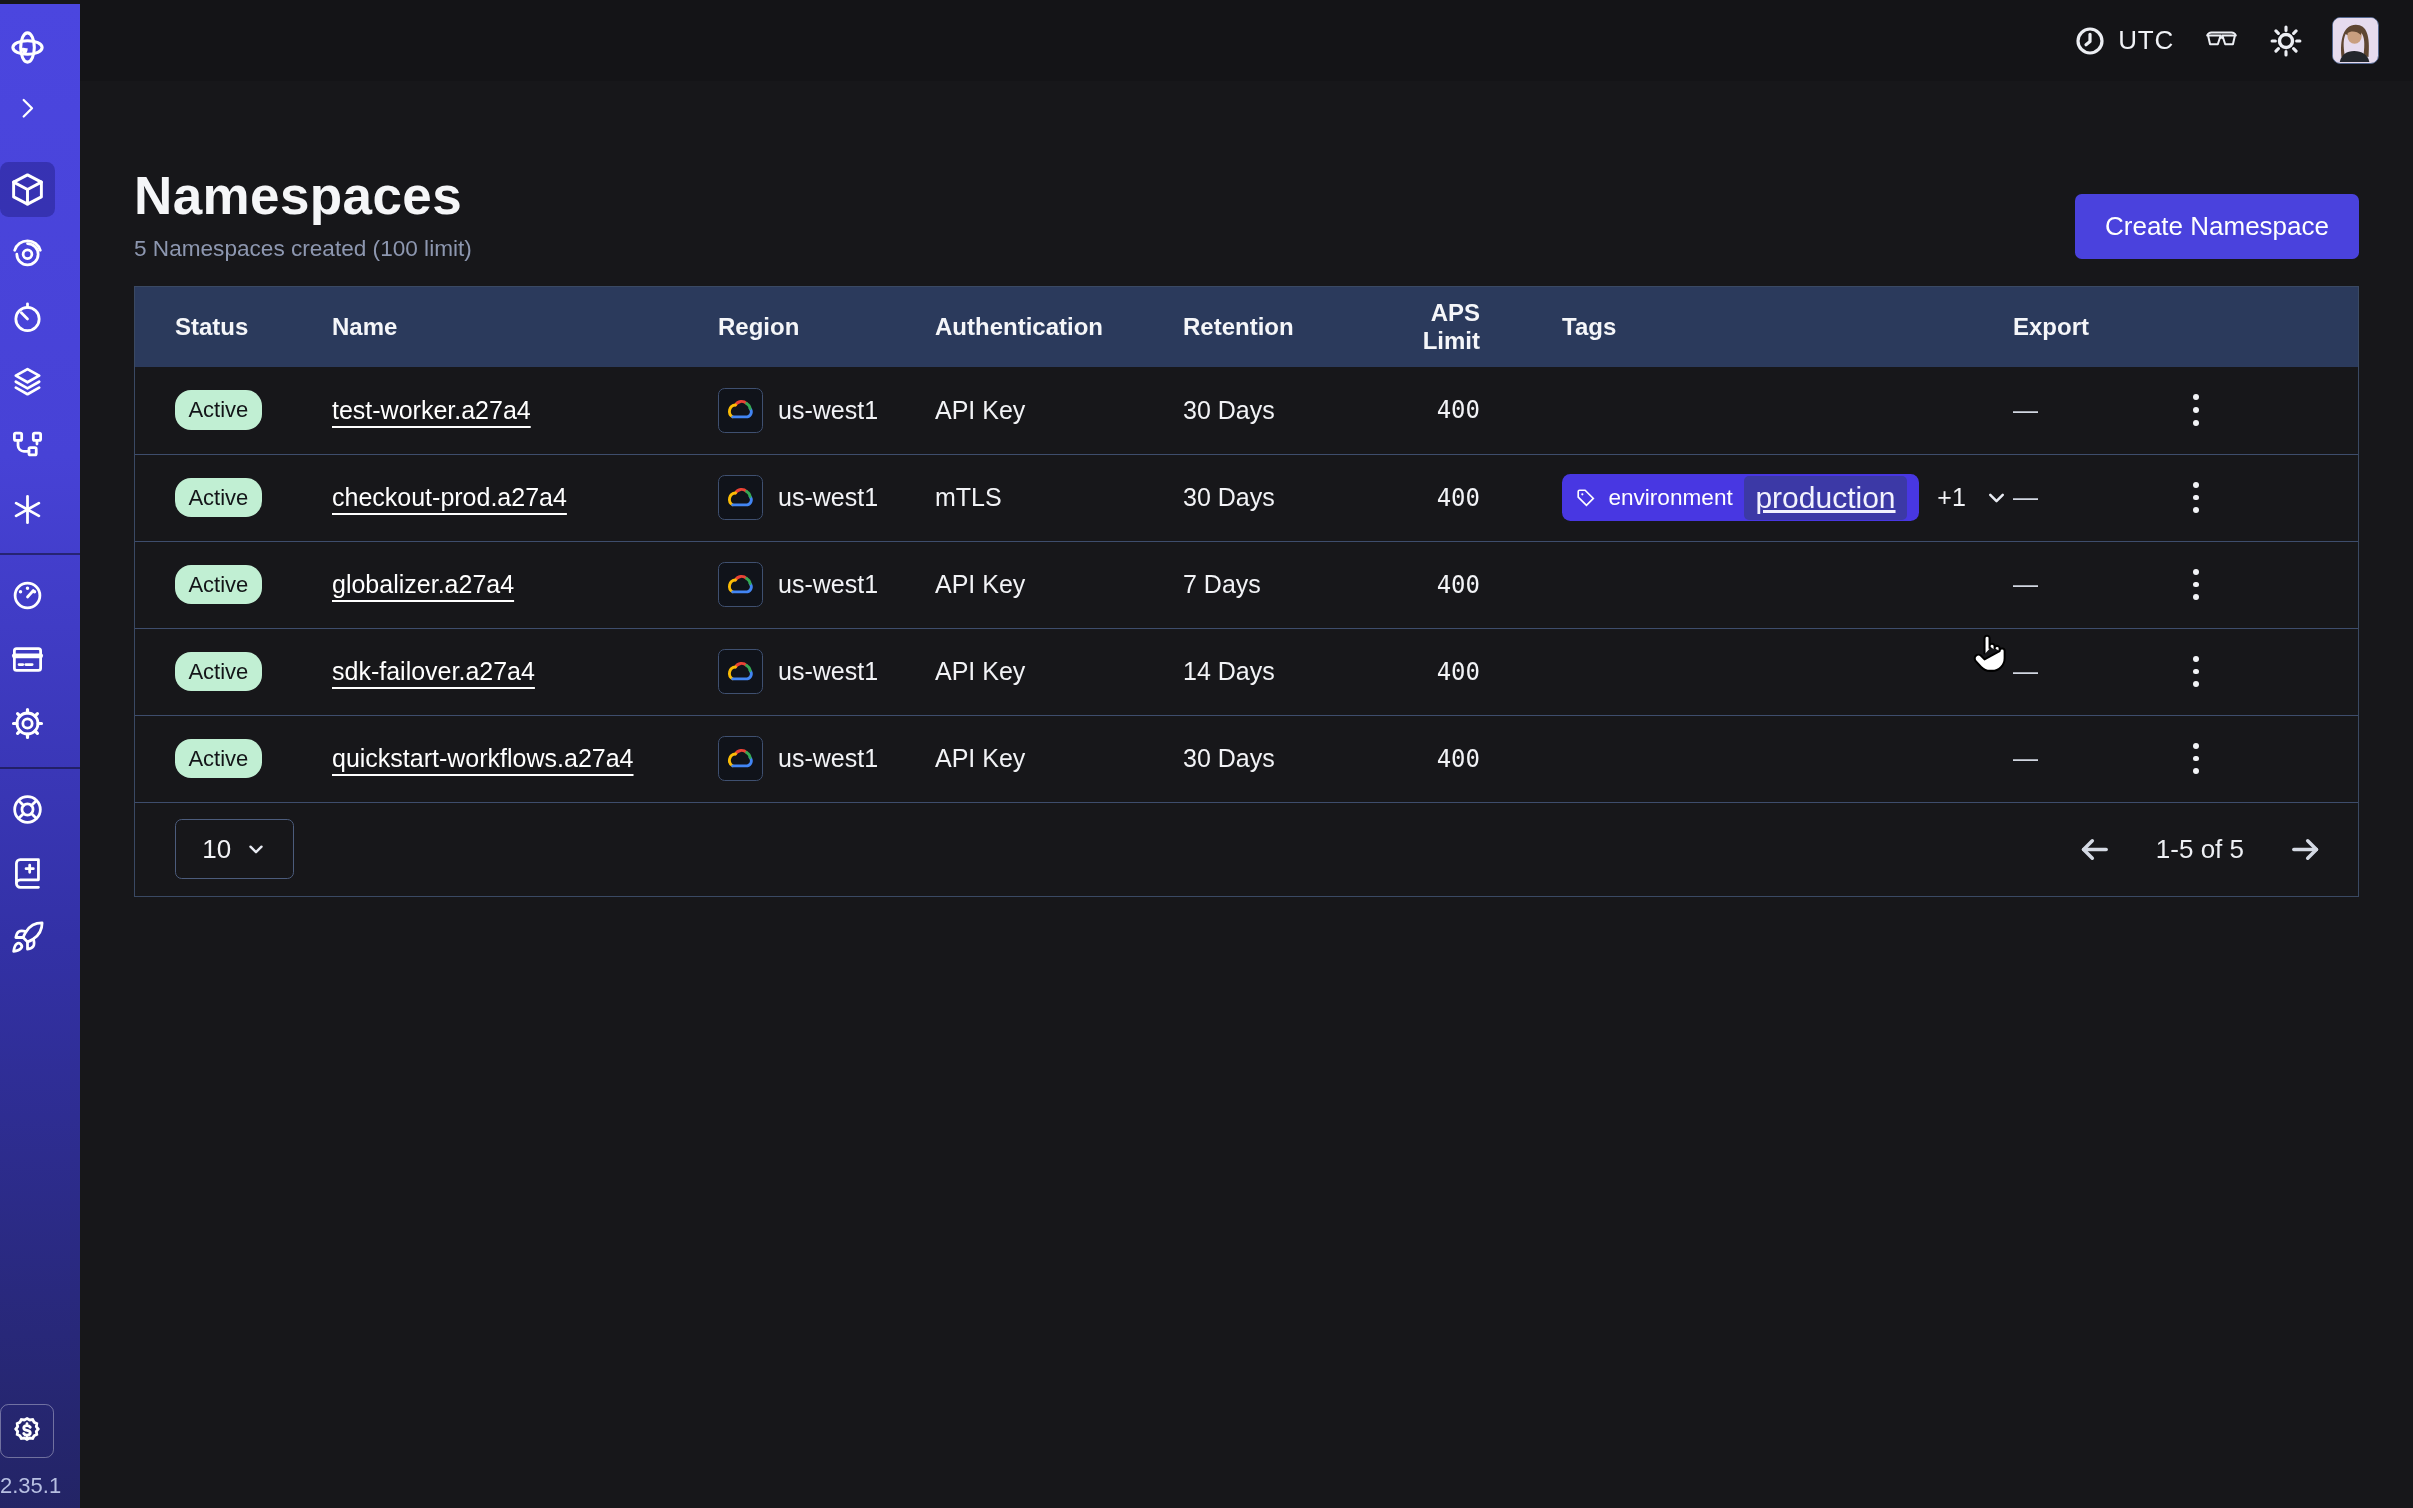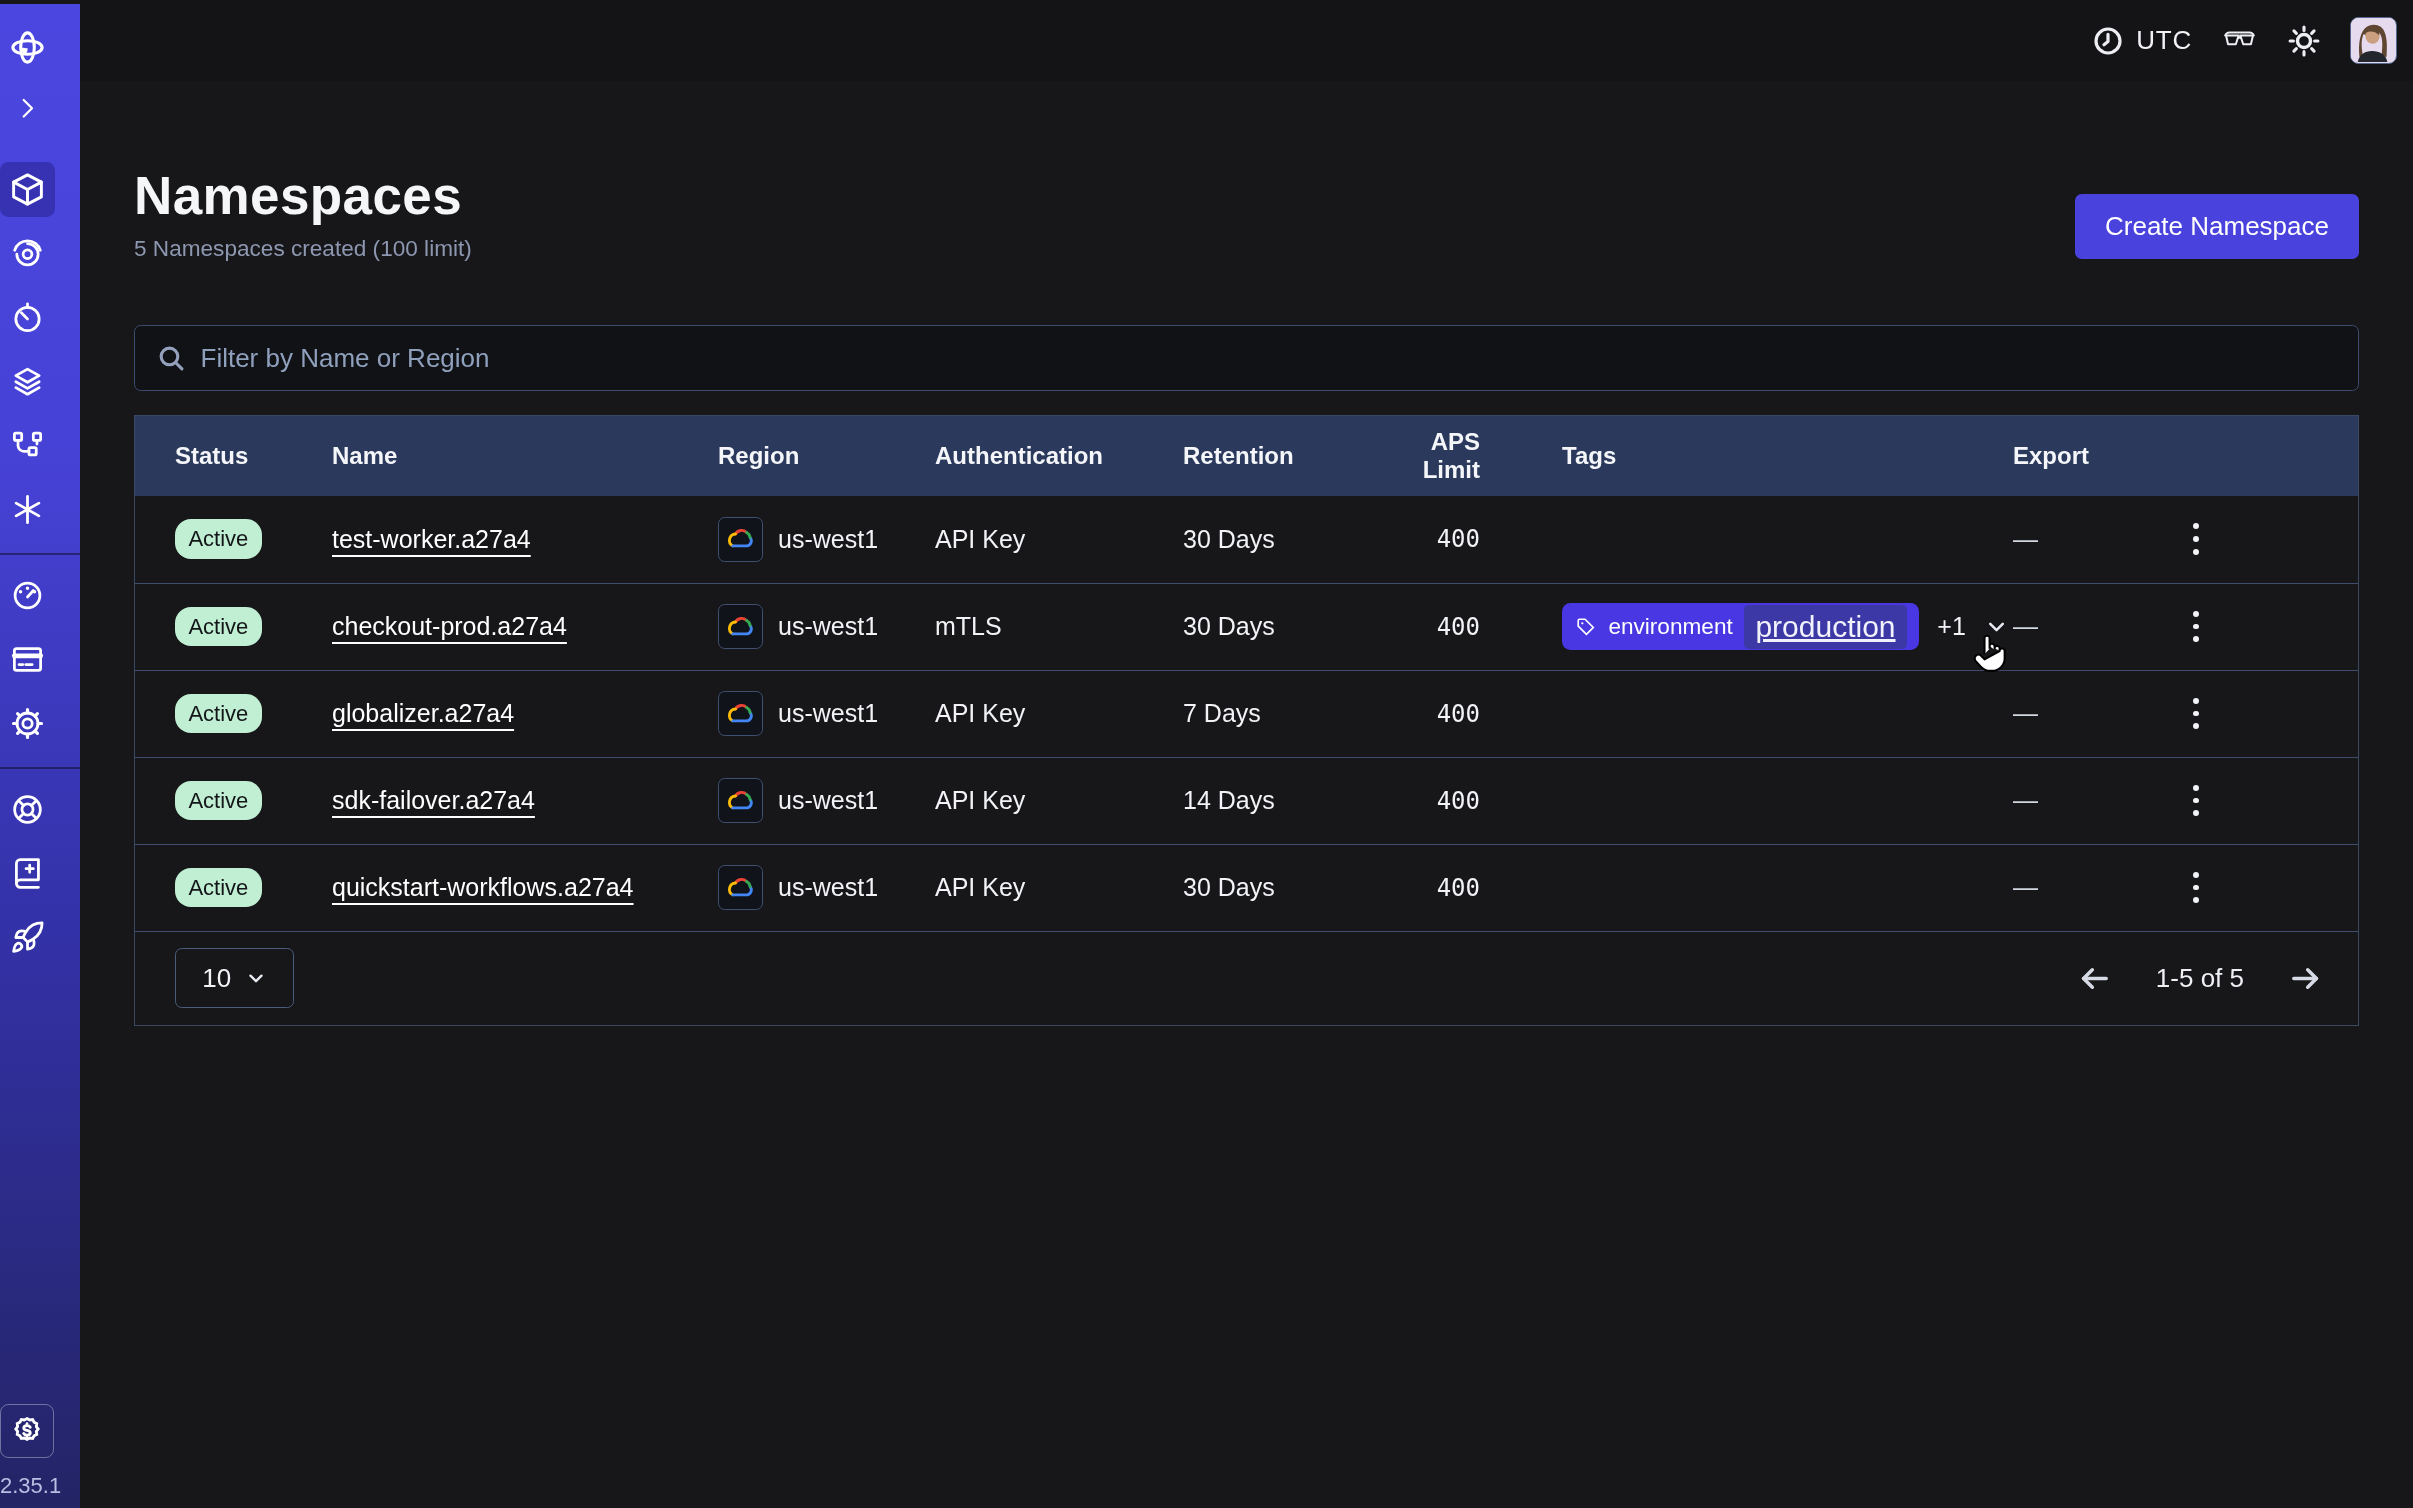--- a/index.html
+++ b/index.html
@@ -36,21 +36,21 @@
     width:54px; height:54px; border:1.7px solid rgba(255,255,255,0.35); border-radius:8.4px;
     display:flex; align-items:center; justify-content:center; cursor:pointer; flex:0 0 auto;
   }
   .credits-btn svg { stroke:#fff; fill:none; stroke-width:2; stroke-linecap:round; }
   .version { margin-top:15px; padding-bottom:13.4px; font-size:22px; color:#b7bfe2; }
 
   
   .topbar {
     position:absolute; left:80px; right:0; top:0; height:82px;
     background:#141417; border-bottom:1.7px solid #34425f;
-    display:flex; align-items:center; justify-content:flex-end; gap:29px; padding-right:16px;
+    display:flex; align-items:center; justify-content:flex-end; gap:29px; padding-right:34px;
   }
   .tz-group { display:flex; align-items:center; gap:11.7px; cursor:pointer; }
   .tz-group svg, .top-icon svg { stroke:#eceef3; fill:none; stroke-width:2.4; stroke-linecap:round; stroke-linejoin:round; }
   .tz-label { font-size:26px; color:#f0f2f6; letter-spacing:0.8px; }
   .top-icon { cursor:pointer; display:flex; align-items:center; }
   .avatar {
     width:47px; height:47px; border-radius:8.4px; border:1.7px solid #53678f; overflow:hidden; cursor:pointer;
     background:#e6dbee;
   }
 
@@ -291,27 +291,20 @@
 <main class="main">
 
   <div class="page-header">
     <div>
       <h1 class="page-title">Namespaces</h1>
       <div class="page-subtitle">5 Namespaces created (100 limit)</div>
     </div>
     <button class="create-btn">Create Namespace</button>
   </div>
 
-  <div class="search-bar">
-    <svg width="28.5" height="28.5" viewBox="0 0 24 24">
-      <circle cx="10.5" cy="10.5" r="7"></circle>
-      <path d="M15.8 15.8 21 21"></path>
-    </svg>
-    <input type="text" placeholder="Filter by Name or Region" style="">
-  </div>
 
   <section class="table-card">
     <div class="grid-row thead">
       <div>Status</div>
       <div>Name</div>
       <div>Region</div>
       <div>Authentication</div>
       <div>Retention</div>
       <div class="h-aps">APS Limit</div>
       <div class="h-tags">Tags</div>

